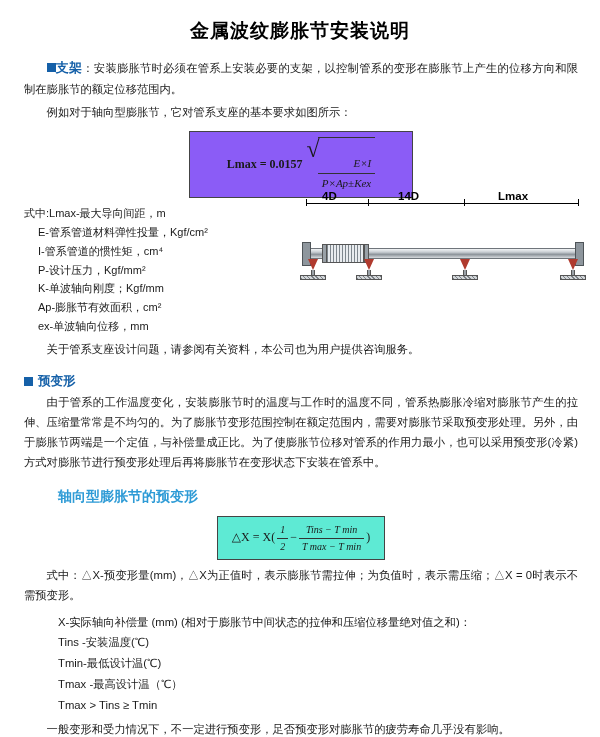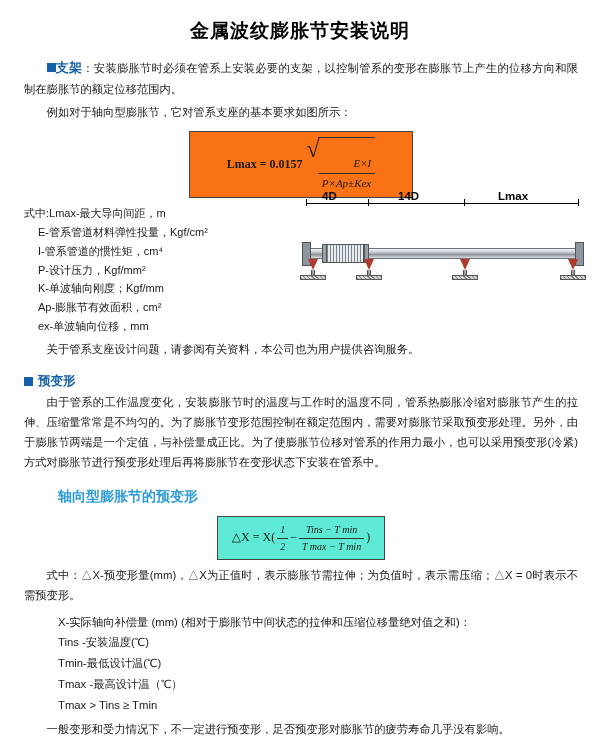--- a/index.html
+++ b/index.html
@@ -59,21 +59,21 @@
   .formula-box {
     margin:8px auto 6px auto;
     width:206px;
     border:1px solid #444;
     padding:5px 8px;
     display:flex;
     align-items:center;
     justify-content:center;
     gap:4px;
     font-family:"Liberation Serif", serif;
-    background:#f97316;
+    background:#8b5cf6;
   }
   .formula-lhs { font-weight:bold; font-size:12px; }
   .sqrt { display:flex; align-items:stretch; }
   .sqrt-sign { font-size:24px; line-height:1; margin-right:-2px; font-family:"Liberation Serif", serif; }
   .frac {
     display:inline-block;
     text-align:right;
     border-top:1px solid #333;
     padding-top:17px;
     font-style:italic;

